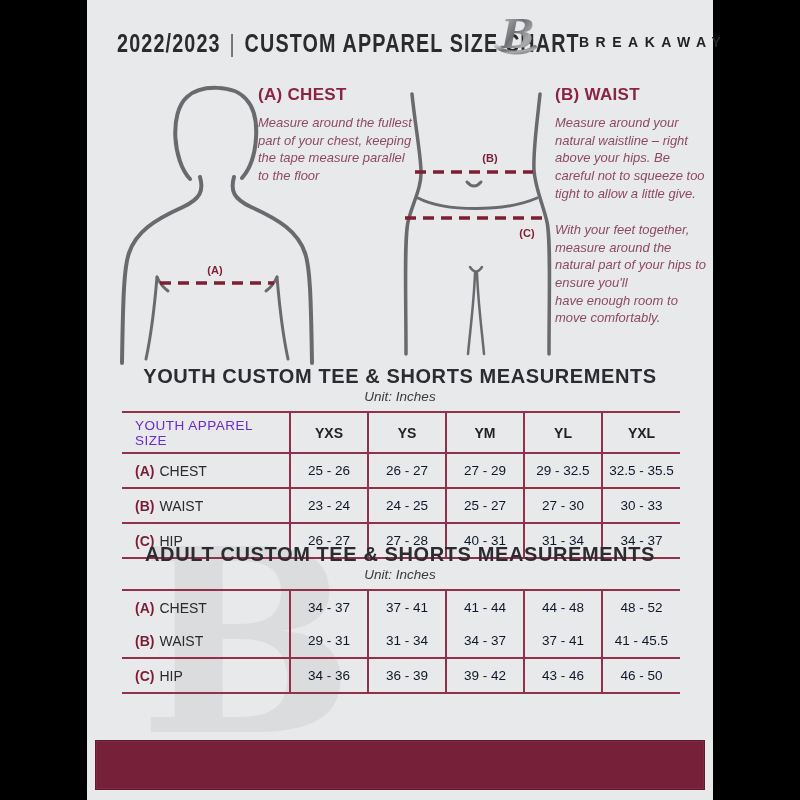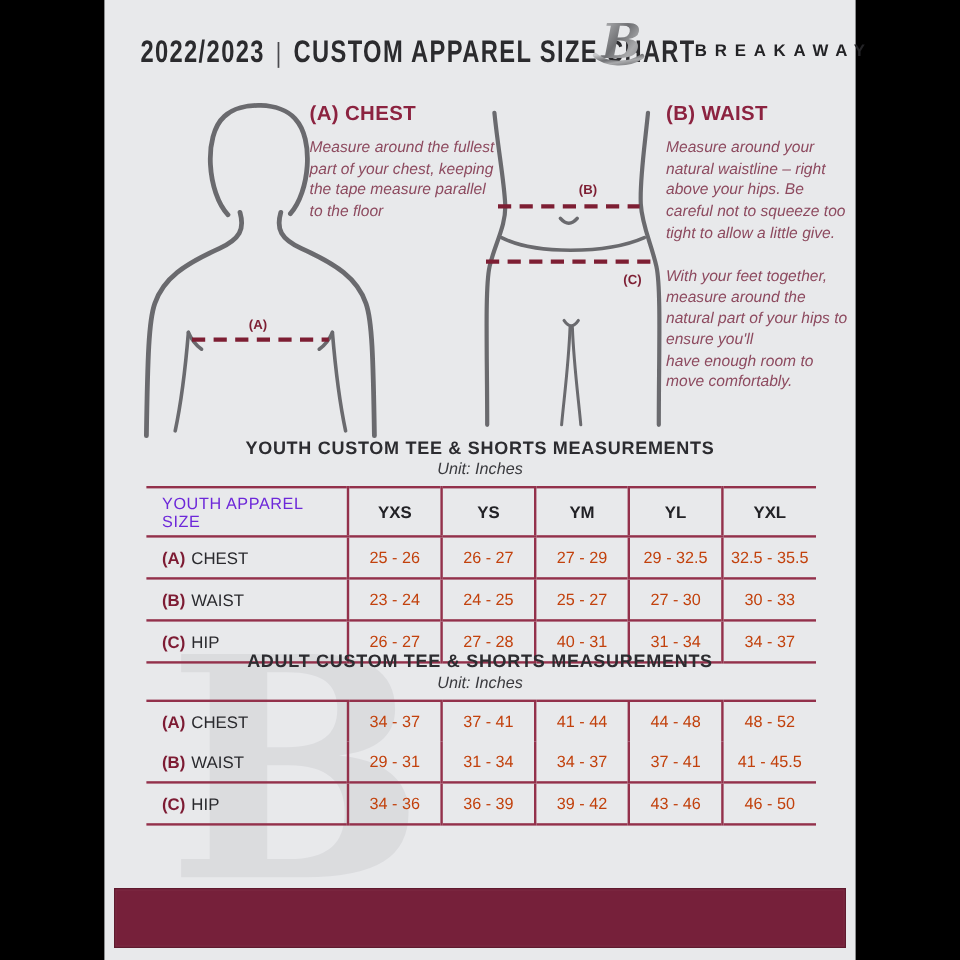--- a/index.html
+++ b/index.html
@@ -38,35 +38,35 @@
   .inst { position:absolute; }
   .inst h3 { margin:0 0 9px 0; font-size:17px; color:#8c2340; letter-spacing:0.3px; font-weight:bold; }
   .inst p  { margin:0; font-style:italic; font-size:13px; line-height:1.36; color:#8d4a5f; white-space:pre-line; }
   .inst-a { left:171px; top:3px;   width:160px; }
   .inst-b { left:468px; top:3px;   width:152px; }
   .inst-c { left:468px; top:139px; width:152px; }
   
   .section { position:absolute; left:0; width:626px; z-index:1; }
   .sec-youth { top:365px; }
   .sec-adult { top:543px; }
-  .sec-title { text-align:center; font-size:15px; font-weight:bold; color:#2c2c30; letter-spacing:0.6px; margin:0; }
+  .sec-title { text-align:center; font-size:20px; font-weight:bold; color:#2c2c30; letter-spacing:0.6px; margin:0; }
   .sec-unit  { text-align:center; font-size:13.5px; font-style:italic; color:#3a3a3e; margin:1px 0 0 0; }
   table.size-table {
     border-collapse:collapse; table-layout:fixed; width:558px; margin:7px 0 0 35px;
     border-top:2px solid #93314b; border-bottom:2px solid #93314b; background:transparent;
   }
   .size-table tr.head th { height:37px; border-bottom:2px solid #93314b; }
   .size-table td { height:31px; }
   .size-table tr:not(.head):not(:nth-child(2)) td { border-top:2px solid #93314b; }
   .size-table th:not(:first-child), .size-table td:not(:first-child) { border-left:2px solid #93314b; }
   th.corner { text-align:left; padding-left:13px; font-weight:normal; font-size:13.5px; color:#6d28d9; letter-spacing:0.5px; }
   th.size   { font-size:14px; color:#222226; }
   td.label  { text-align:left; padding-left:13px; font-size:14px; color:#2a2a2e; }
   .pfx      { color:#7d1b33; font-weight:bold; margin-right:5px; }
-  td.val    { text-align:center; font-size:13.5px; color:#c2410c; }
+  td.val    { text-align:center; font-size:13.5px; color:#0f172a; }
   
   .footer {
     position:absolute; left:8px; bottom:10px; width:608px; height:48px;
     background:#76203a; border:1px solid #5f1a2e; z-index:1;
     box-shadow: inset 0 0 0 1px rgba(255,255,255,0.05);
   }
   svg text.fig-label { font-family:"Liberation Sans", sans-serif; font-weight:bold; font-size:11px; fill:#7d1e33; }
 </style>
 </head>
 <body>

